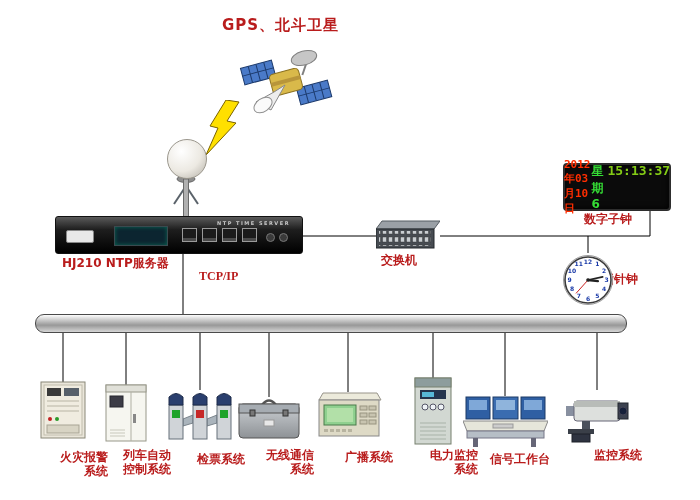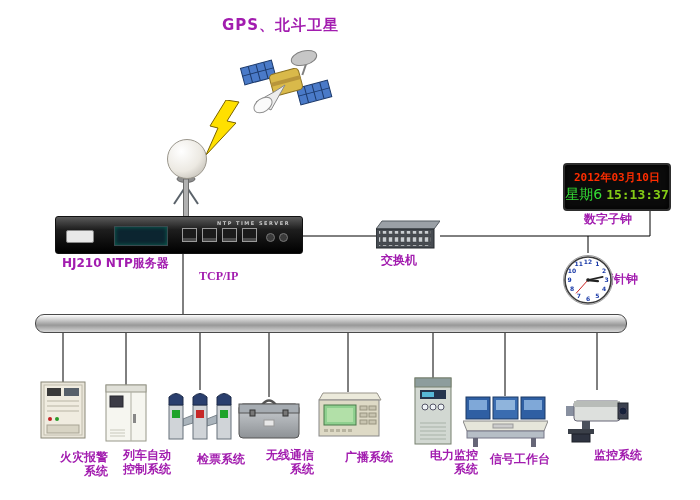--- a/index.html
+++ b/index.html
@@ -1,18 +1,18 @@
 <!DOCTYPE html>
 <html><head>
 <meta charset="utf-8">
 <style>
   html,body { margin:0; padding:0; background:#fff; }
   .stage { position:relative; width:700px; height:500px; background:#ffffff; overflow:hidden;
            font-family:"DejaVu Sans","Liberation Sans",sans-serif; }
-  .lbl { position:absolute; font-weight:bold; color:#a21caf; font-size:12px; white-space:nowrap; }
+  .lbl { position:absolute; font-weight:bold; color:#b91c1c; font-size:12px; white-space:nowrap; }
   .title-lbl { font-size:15px; letter-spacing:1px; }
   .sys-label { width:90px; text-align:right; white-space:pre-line; line-height:14px; }
   svg.abs, div.abs { position:absolute; }
   
   #wires { position:absolute; left:0; top:0; z-index:0; }
   .dev { position:absolute; z-index:1; }
   
   .dome { position:absolute; left:167px; top:139px; width:38px; height:38px; border-radius:50%;
           background:radial-gradient(circle at 35% 30%, #ffffff, #ece9e2 55%, #b9b5ac 95%);
           border:1px solid #9a968c; z-index:2; }
@@ -27,24 +27,24 @@
   .srv-ports{ position:absolute; left:126px; top:11px; display:flex; gap:5px; }
   .srv-ports span { display:block; width:13px; height:12px; background:#1b1b1b; border:1px solid #9a9a9a;
               box-shadow:inset 0 -3px 0 #4a4a4a; }
   .srv-text { position:absolute; right:12px; top:3px; color:#c8c8c8; font-size:5px; letter-spacing:1.5px;
               font-weight:bold; }
   .srv-btns { position:absolute; right:14px; top:16px; display:flex; gap:4px; }
   .srv-btns i { width:7px; height:7px; border-radius:50%; background:#3a3a3a; border:1px solid #777; }
   
   .digital-clock { position:absolute; left:563px; top:163px; width:104px; height:44px; background:#0b0b0b;
             border:2px solid #2e2e2e; border-radius:4px; box-shadow:inset 0 0 6px #000;
-            display:flex; flex-direction:column; justify-content:center; align-items:center; gap:1px; z-index:2; }
+            display:flex; flex-direction:row; justify-content:center; align-items:center; gap:1px; z-index:2; }
   .dc-date { color:#ff2d00; font-size:11px; font-weight:bold; font-family:"DejaVu Sans Mono",monospace; }
   .dc-row2 { display:flex; align-items:baseline; gap:4px; }
-  .dc-week { color:#35dd35; font-size:14px; font-weight:normal; }
+  .dc-week { color:#35dd35; font-size:12px; font-weight:bold; }
   .dc-time { color:#84cc16; font-size:13px; font-weight:bold; font-family:"DejaVu Sans Mono",monospace; }
   
   .bus { position:absolute; left:35px; top:314px; width:590px; height:17px; border-radius:9px;
          background:linear-gradient(180deg,#fdfdfd 0%,#989898 60%,#d6d6d6 100%);
          border:1px solid #4a4a4a; z-index:1; }
   .clk-num { font:bold 6px "DejaVu Sans",sans-serif; fill:#1a3aa8; text-anchor:middle; }
 </style>
 </head>
 <body>
 

